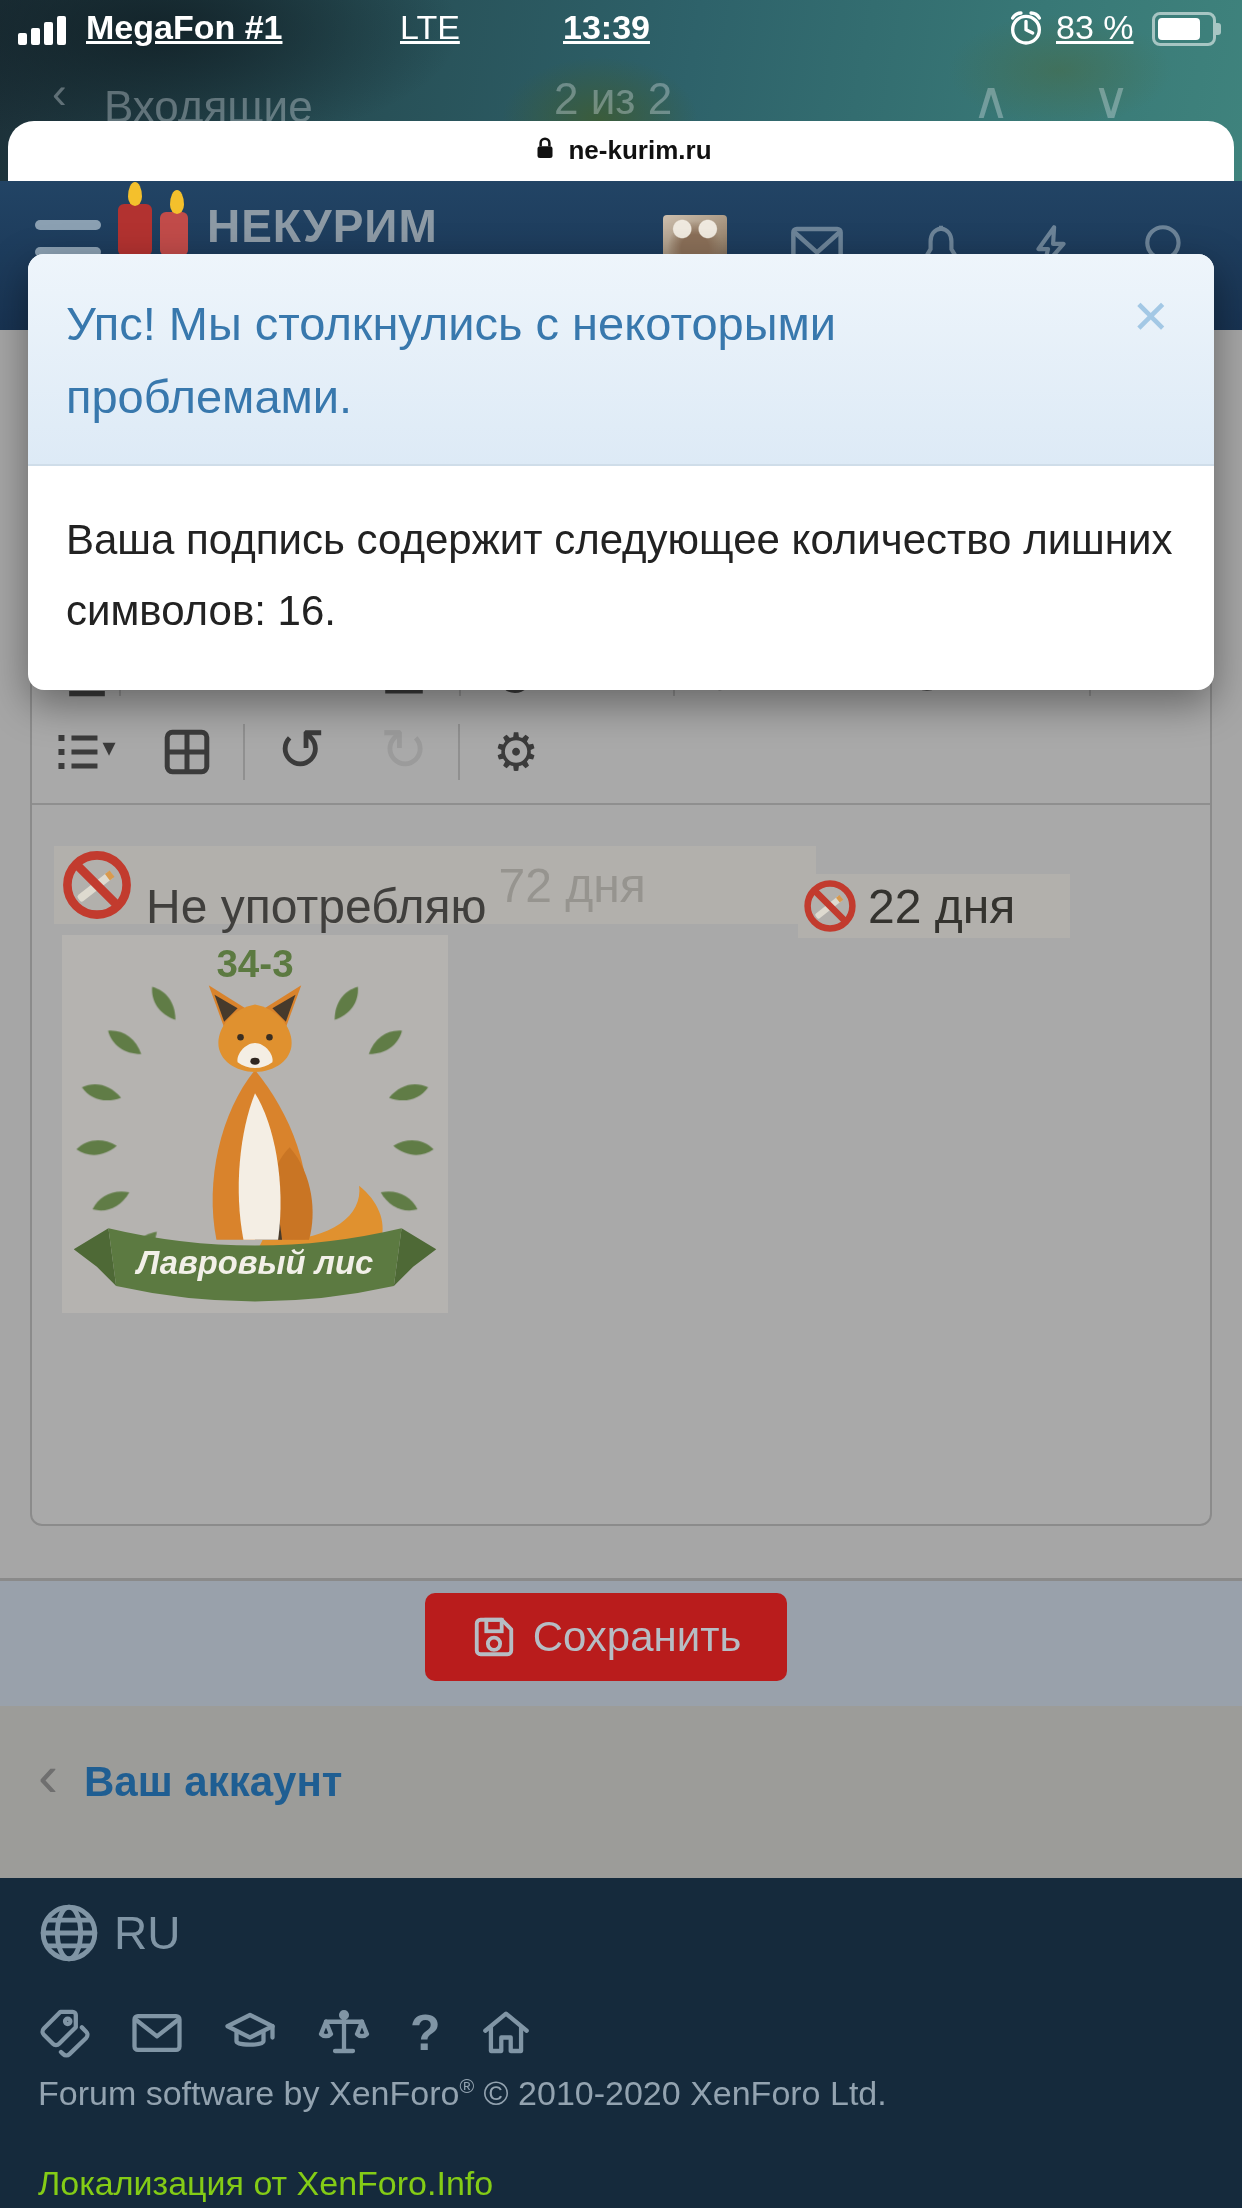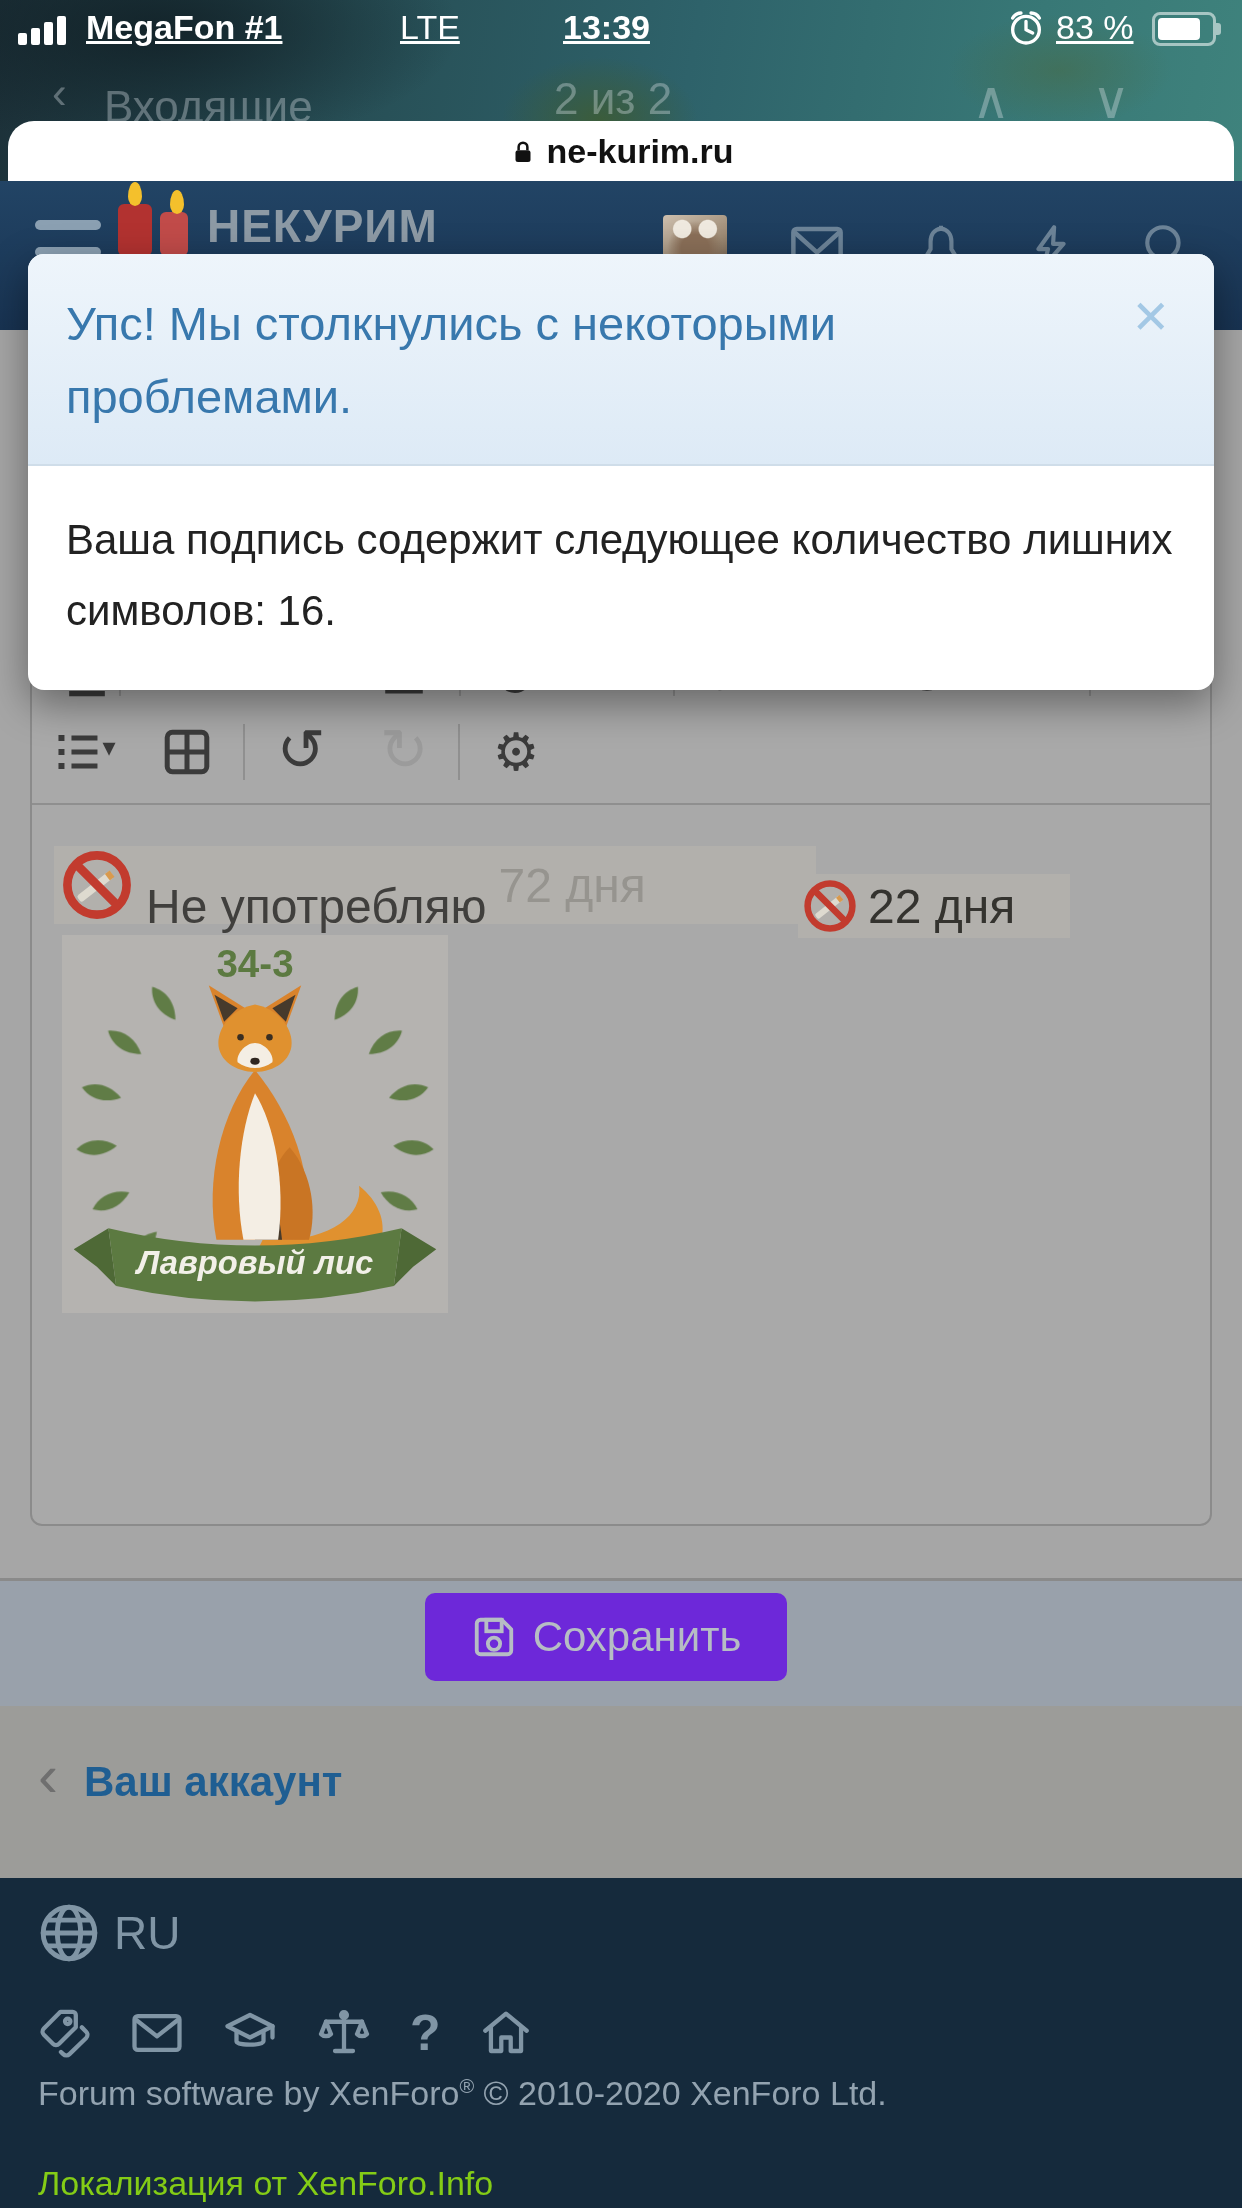--- a/index.html
+++ b/index.html
@@ -16,21 +16,21 @@
   .statusbar{left:0;top:0;width:1242px;height:58px;color:#fff;}
   .sb-text{font-size:34px;font-weight:600;color:#fff;text-decoration:underline;}
   .sigbars span{display:inline-block;width:9px;border-radius:2px;background:#fff;margin-right:4px;vertical-align:bottom;}
   .battery-body{width:58px;height:28px;border:3px solid rgba(255,255,255,.55);border-radius:8px;position:relative;}
   .battery-fill{position:absolute;left:3px;top:3px;bottom:3px;width:42px;background:#fff;border-radius:4px;}
   .battery-tip{position:absolute;right:-8px;top:8px;width:5px;height:12px;background:rgba(255,255,255,.55);border-radius:0 3px 3px 0;}
   
   .mail-faint{color:rgba(225,232,238,.35);font-size:44px;}
   
   .sheet{left:8px;top:121px;width:1226px;height:64px;background:#fff;border-radius:26px 26px 0 0;}
-  .domain-row{left:0;top:132px;width:1242px;text-align:center;font-size:34px;font-weight:600;color:#111;}
+  .domain-row{left:0;top:132px;width:1242px;text-align:center;font-size:26px;font-weight:600;color:#111;}
   
   .navbar{left:0;top:181px;width:1242px;height:149px;background:linear-gradient(#224465,#183352);}
   .burger span{display:block;width:66px;height:10px;border-radius:5px;background:#8ba0b2;margin-bottom:17px;}
   .logo-text{font-size:46px;font-weight:800;letter-spacing:1px;color:#8d9aa5;}
   .candle{display:inline-block;position:relative;width:34px;height:52px;background:#b23230;border-radius:6px;}
   .candle:before{content:"";position:absolute;left:10px;top:-22px;width:14px;height:24px;background:#f4c02c;border-radius:50% 50% 50% 50%/60% 60% 40% 40%;}
   .nav-ic{stroke:#6d8498;fill:none;stroke-width:2;}
   .avatar{width:64px;height:56px;border-radius:4px;
     background:radial-gradient(circle at 30% 25%, #efe9df 14%, rgba(239,233,223,0) 16%),
                radial-gradient(circle at 70% 25%, #efe9df 14%, rgba(239,233,223,0) 16%),
@@ -55,21 +55,21 @@
   .hline{left:32px;width:1178px;height:2px;background:#8f8f8f;}
   
   .badge{background:#b2b0ac;display:flex;align-items:center;}
   .badge-label{font-size:48px;color:#403f3d;white-space:nowrap;margin-top:42px;}
   .badge-days{font-size:48px;color:#96948f;white-space:nowrap;}
   .badge2-days{font-size:48px;color:#34332f;white-space:nowrap;}
   .fox-wrap{left:62px;top:935px;width:386px;height:378px;background:#b5b3b0;}
   
   .save-row{left:0;top:1578px;width:1242px;height:128px;background:#99a1ab;
             border-top:3px solid #8a8a8a;border-bottom:3px solid #8f8f8f;}
-  .save-btn{left:425px;top:1593px;width:362px;height:88px;background:#6d28d9;border-radius:10px;
+  .save-btn{left:425px;top:1593px;width:362px;height:88px;background:#b91c1c;border-radius:10px;
             display:flex;align-items:center;justify-content:center;gap:16px;}
   .save-label{font-size:42px;color:#b6bdc4;}
   .crumb-row{left:0;top:1706px;width:1242px;height:172px;background:#9c9c99;}
   .crumb-chevron{font-size:60px;color:#6f6f6f;line-height:1;}
   .crumb-link{font-size:42px;font-weight:700;color:#1f5e92;}
   
   .footer{left:0;top:1878px;width:1242px;height:330px;background:#152a3c;color:#8095a5;}
   .ft-ic{stroke:#8095a5;fill:none;stroke-width:1.9;stroke-linecap:round;stroke-linejoin:round;}
   .ft-text{font-size:34px;color:#93a3b0;}
   .ft-text2{font-size:34px;color:#84cc16;margin-top:44px;}

